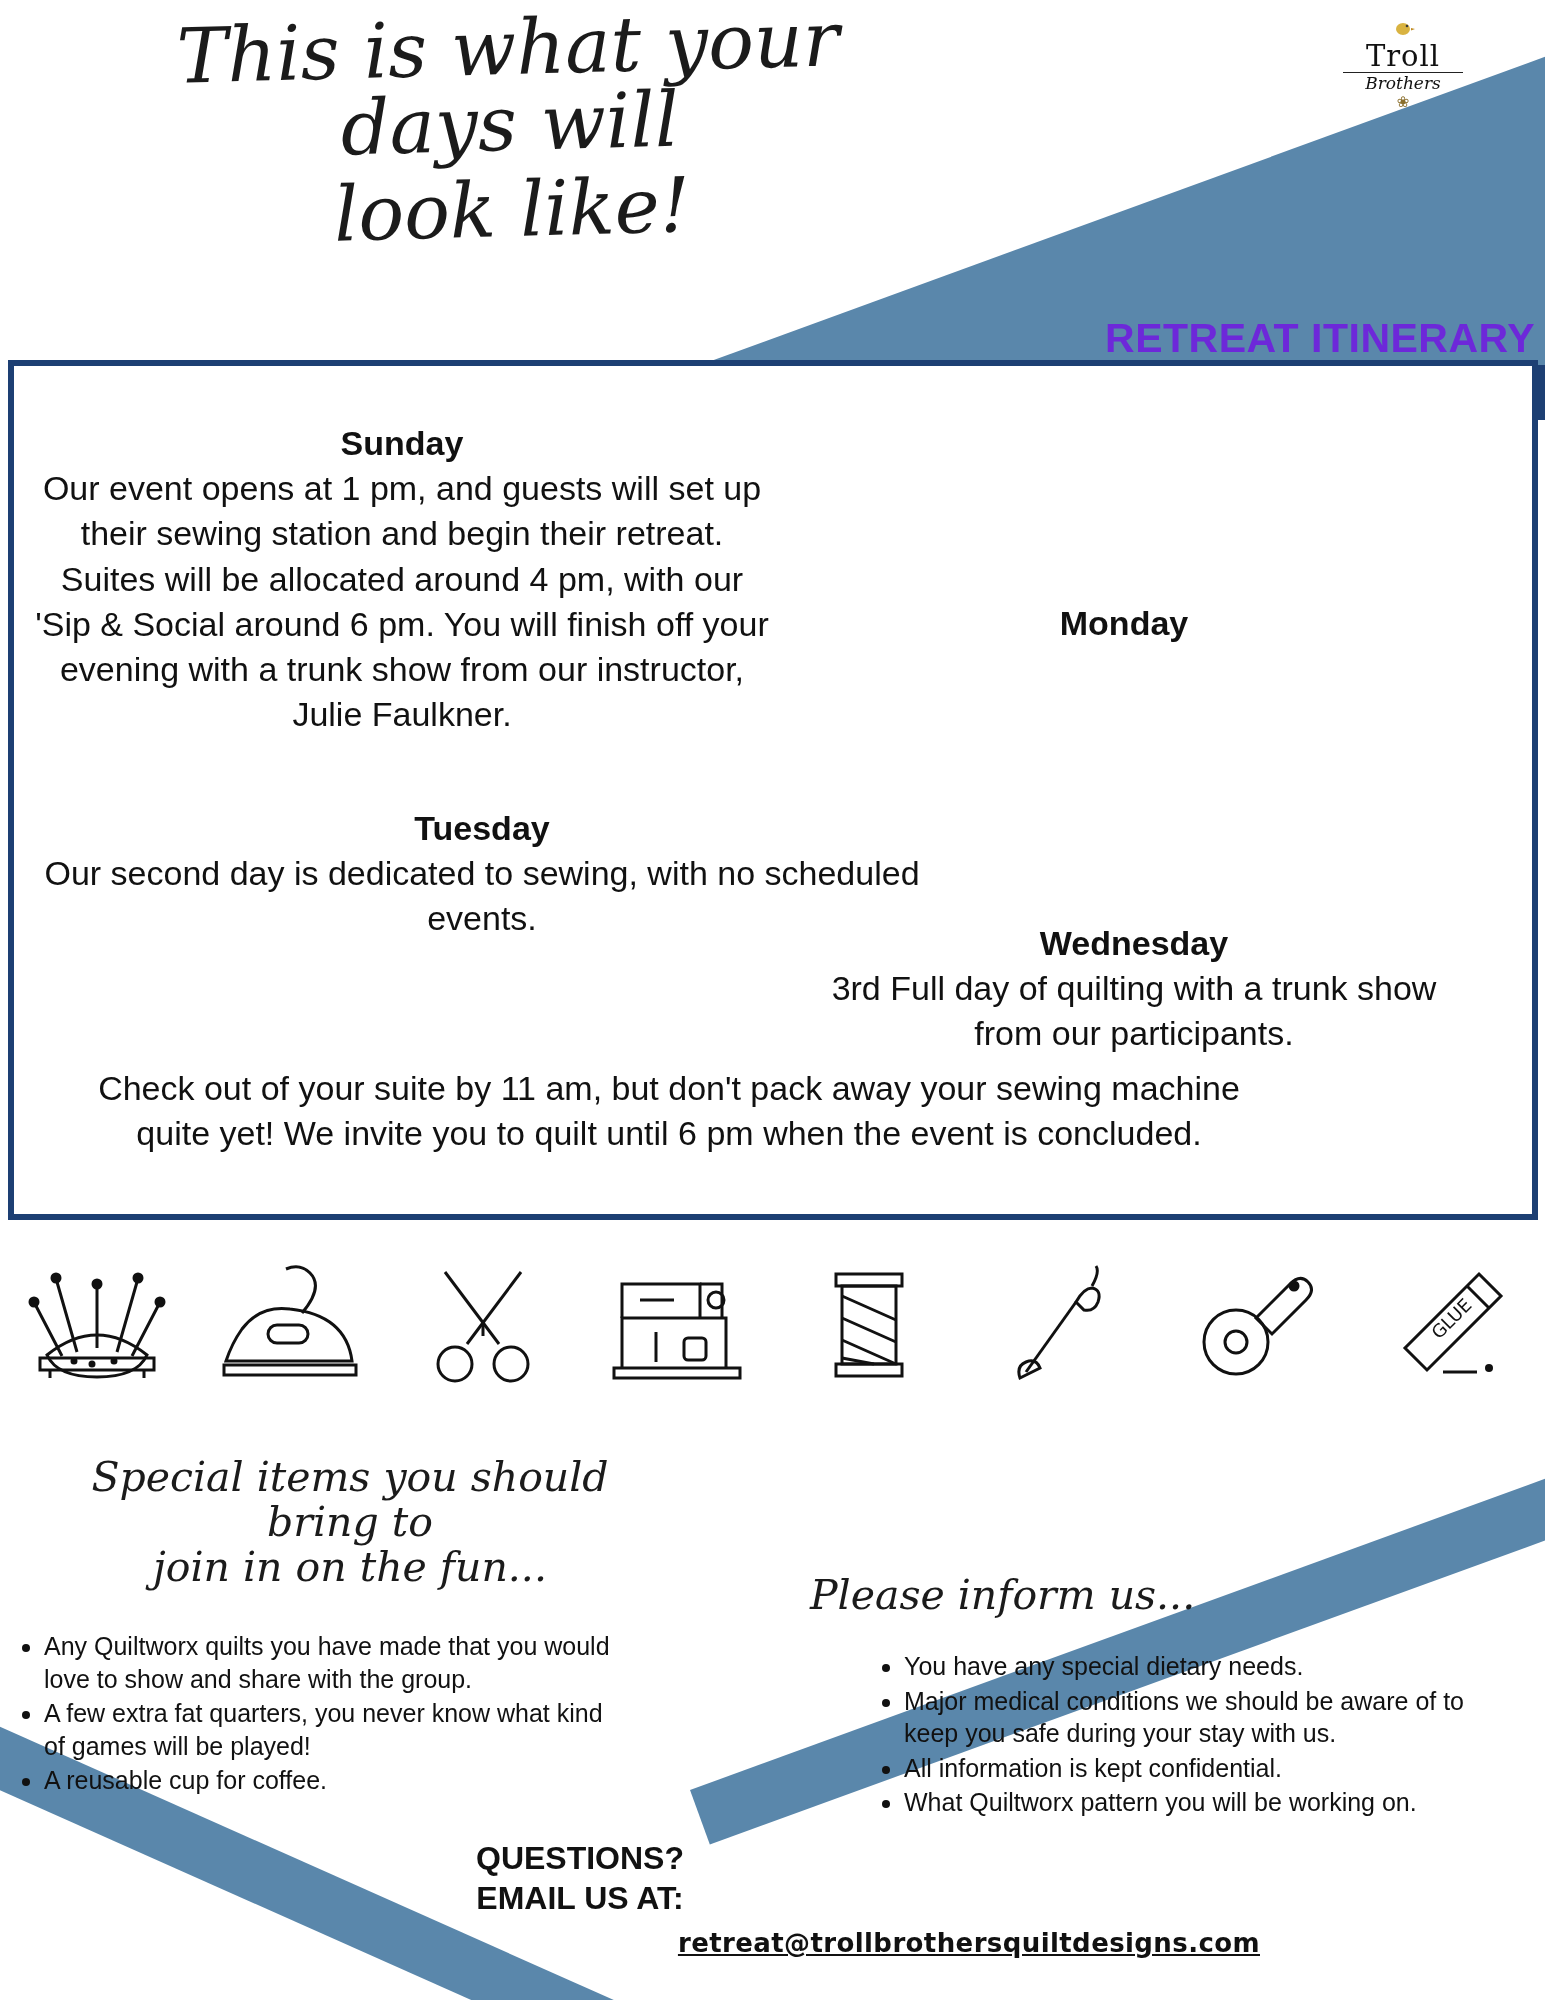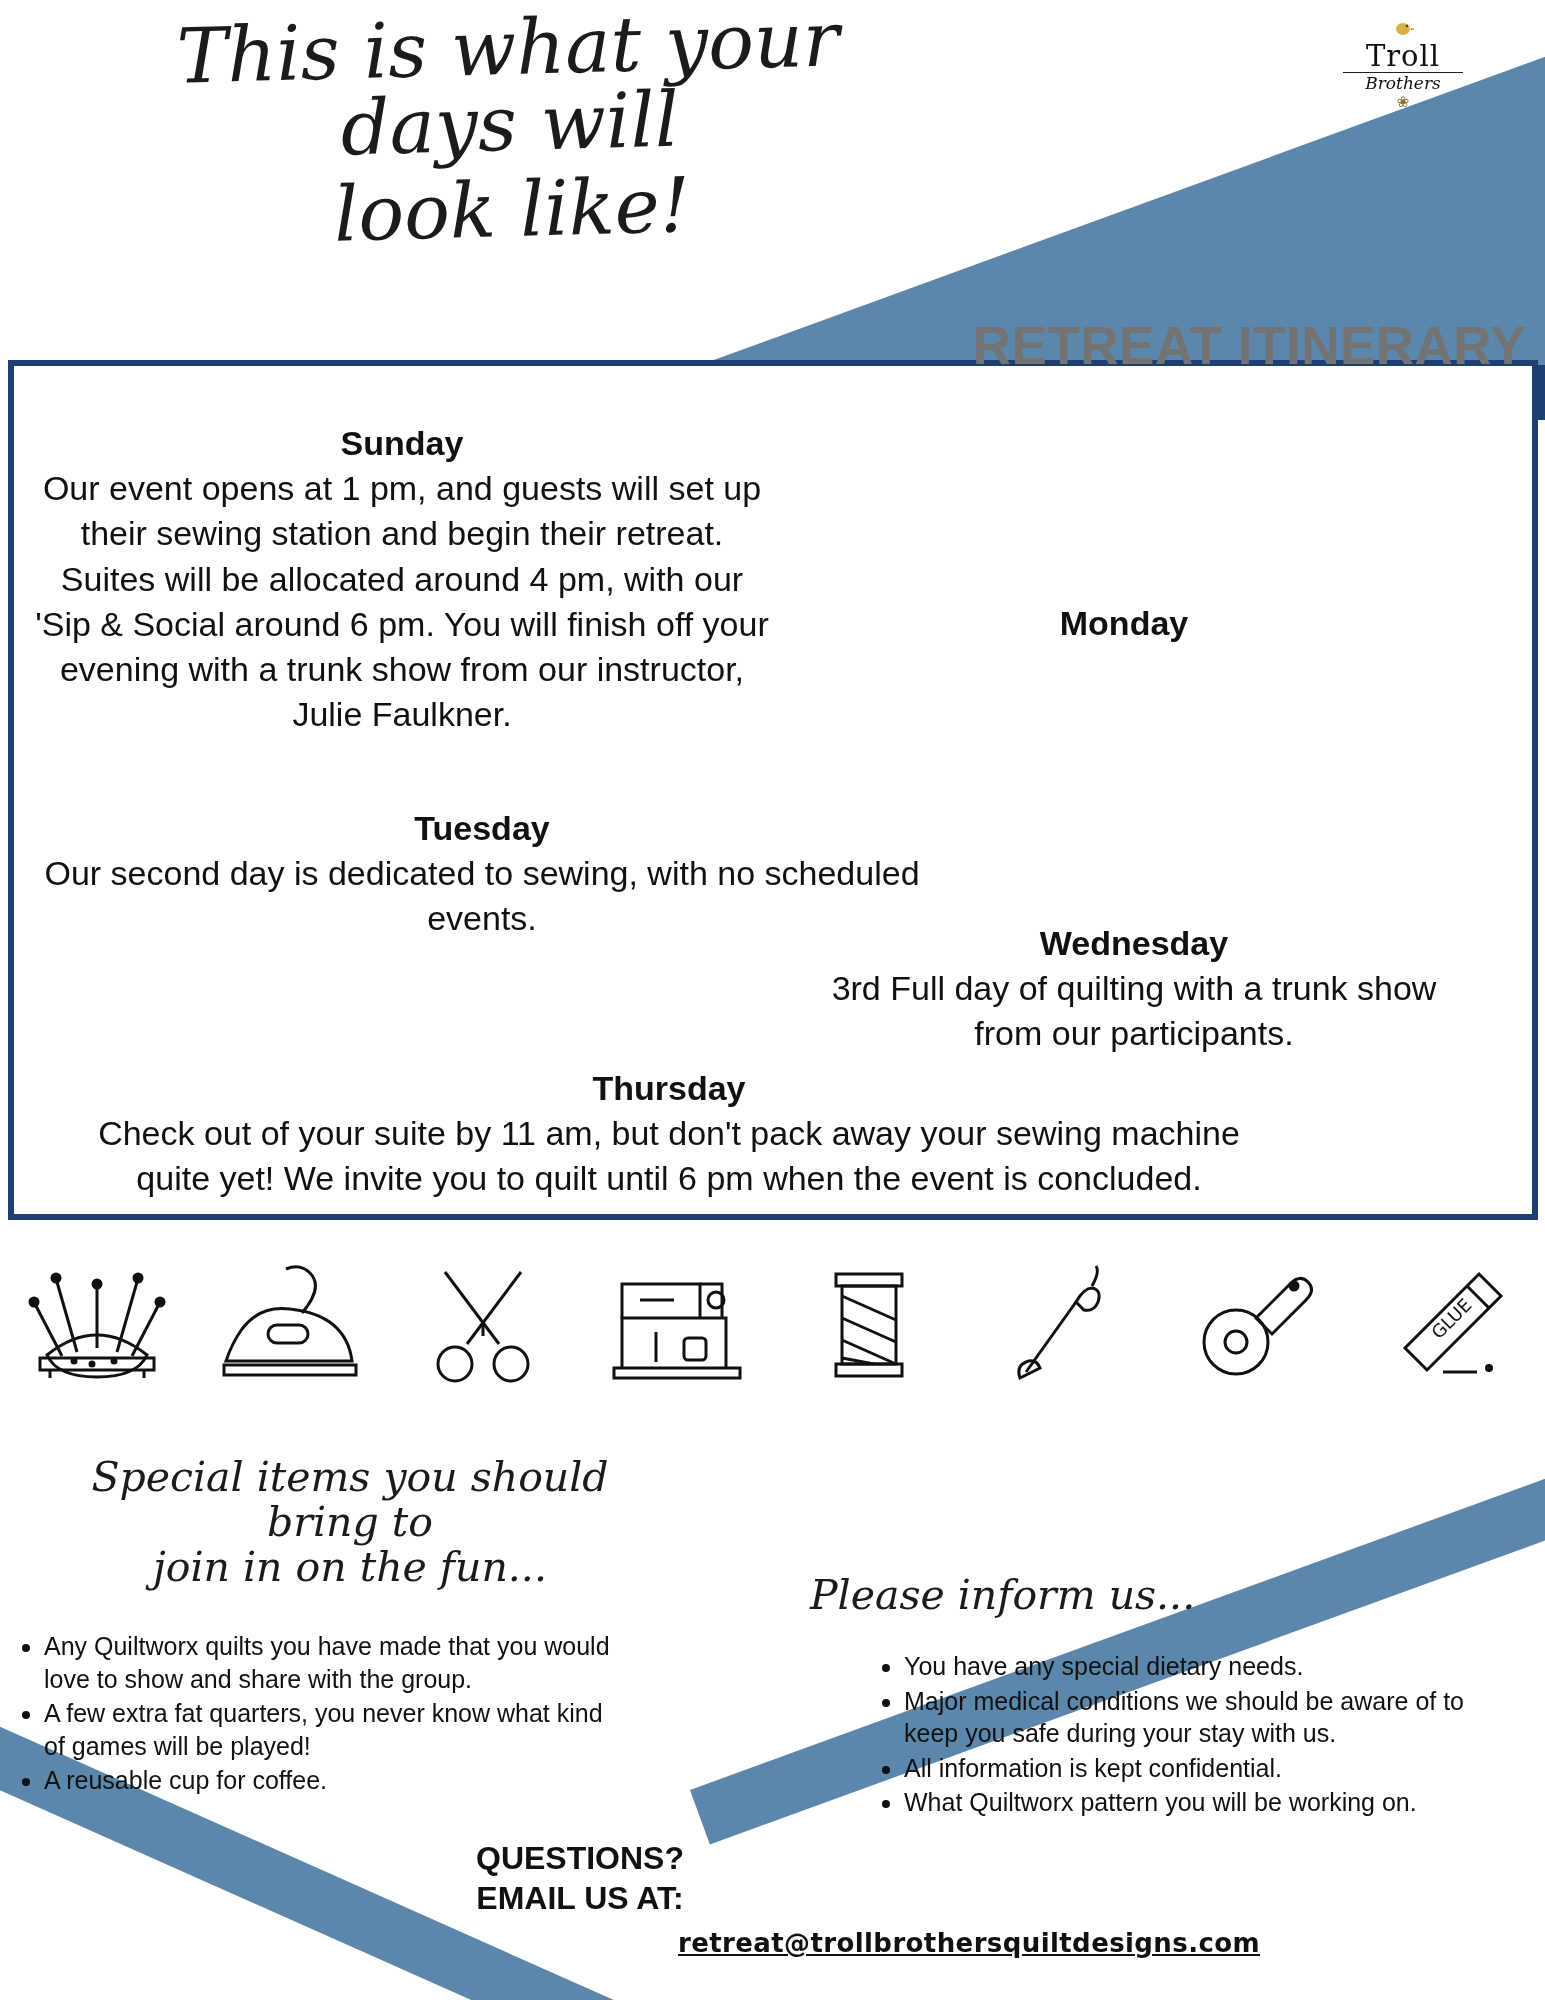--- a/index.html
+++ b/index.html
@@ -31,26 +31,26 @@
     left: 700px;
     top: 55px;
     width: 850px;
     height: 310px;
     background: #5a87ab;
     clip-path: polygon(100% 0%, 100% 100%, 0% 100%);
   }
 
   .retreat-title {
     position: absolute;
-    right: 19px;
+    right: 10px;
     top: 315px;
-    font-size: 53px;
+    font-size: 41px;
     font-weight: bold;
     letter-spacing: 0.5px;
-    color: #737373;
+    color: #6d28d9;
     z-index: 6;
   }
 
   
   .headline {
     position: absolute;
     left: 120px;
     top: 10px;
     width: 780px;
     font-family: "DejaVu Serif", serif;
@@ -269,21 +269,20 @@
     <span class="d-name">Tuesday</span>
     <span>Our second day is dedicated to sewing, with no scheduled events.</span>
   </div>
 
   <div class="day day-wednesday">
     <span class="d-name">Wednesday</span>
     <span>3rd Full day of quilting with a trunk show from our participants.</span>
   </div>
 
   <div class="day day-thursday">
-    <span class="d-name">Thursday</span>
     <span>Check out of your suite by 11 am, but don't pack away your sewing machine quite yet! We invite you to quilt until 6 pm when the event is concluded.</span>
   </div>
 </div>
 
 <div class="icons">
 
   <div class="ic">
     <svg width="150" height="130" viewBox="0 0 150 130" fill="none" stroke="#111" stroke-width="3">
       <path d="M25 95 q50 -40 100 0 q-10 22 -50 22 q-40 0 -50 -22 z"></path>
       <path d="M18 98 h114 v12 h-114 z"></path>

